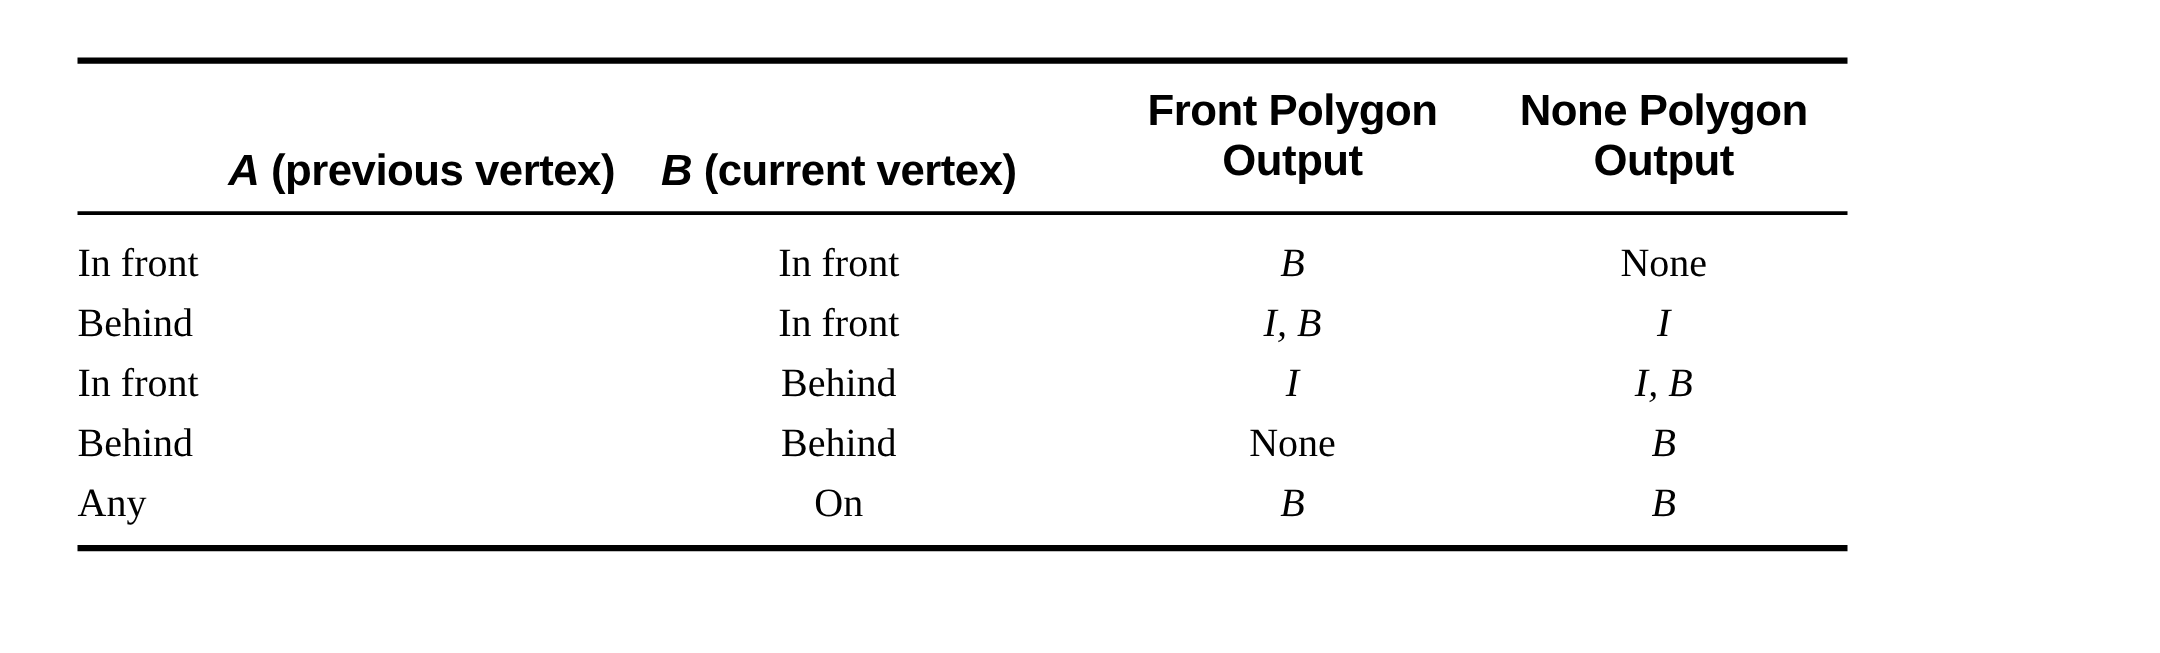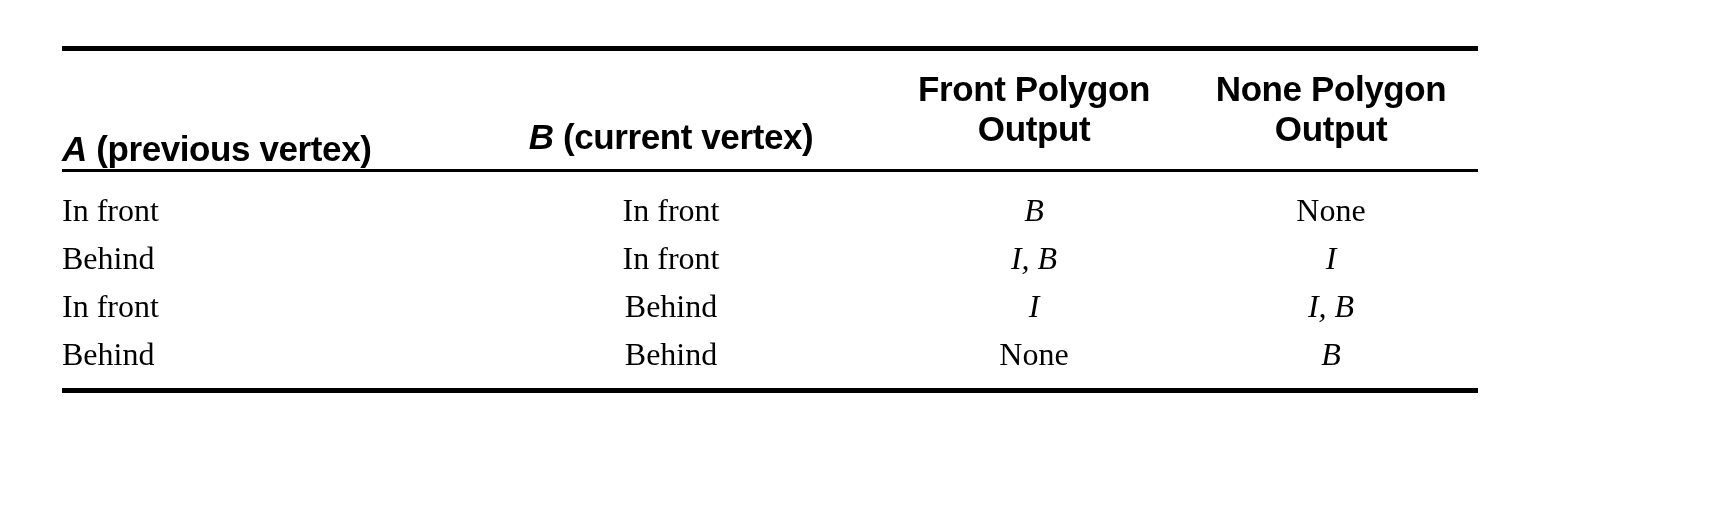--- a/index.html
+++ b/index.html
@@ -64,21 +64,22 @@
     font-family: "Liberation Sans", "DejaVu Sans", sans-serif;
     font-weight: bold;
     font-size: 35px;
     line-height: 1.14;
     padding: 0;
     vertical-align: bottom;
     color: #000000;
     letter-spacing: -0.4px;
   }
   th.h-a {
-    text-align: left;
+    text-align: right;
+    padding-bottom: 12px;
     padding-top: 30px;
   }
   th.h-b {
     text-align: center;
     padding-bottom: 12px;
     padding-top: 30px;
     padding-right: 34px;
   }
   th.h-front, th.h-back {
     text-align: center;
@@ -172,18 +173,24 @@
           <td class="c-b">Behind</td>
           <td class="c-front italic-val">I</td>
           <td class="c-back italic-val">I, B</td>
         </tr>
         <tr>
           <td class="c-a">Behind</td>
           <td class="c-b">Behind</td>
           <td class="c-front">None</td>
           <td class="c-back italic-val">B</td>
         </tr>
+        <tr>
+          <td class="c-a">Any</td>
+          <td class="c-b">On</td>
+          <td class="c-front italic-val">B</td>
+          <td class="c-back italic-val">B</td>
+        </tr>
       </tbody>
   </table>
 
   <div class="rule-bottom"></div>
 
 </div>
 
 </body></html>

